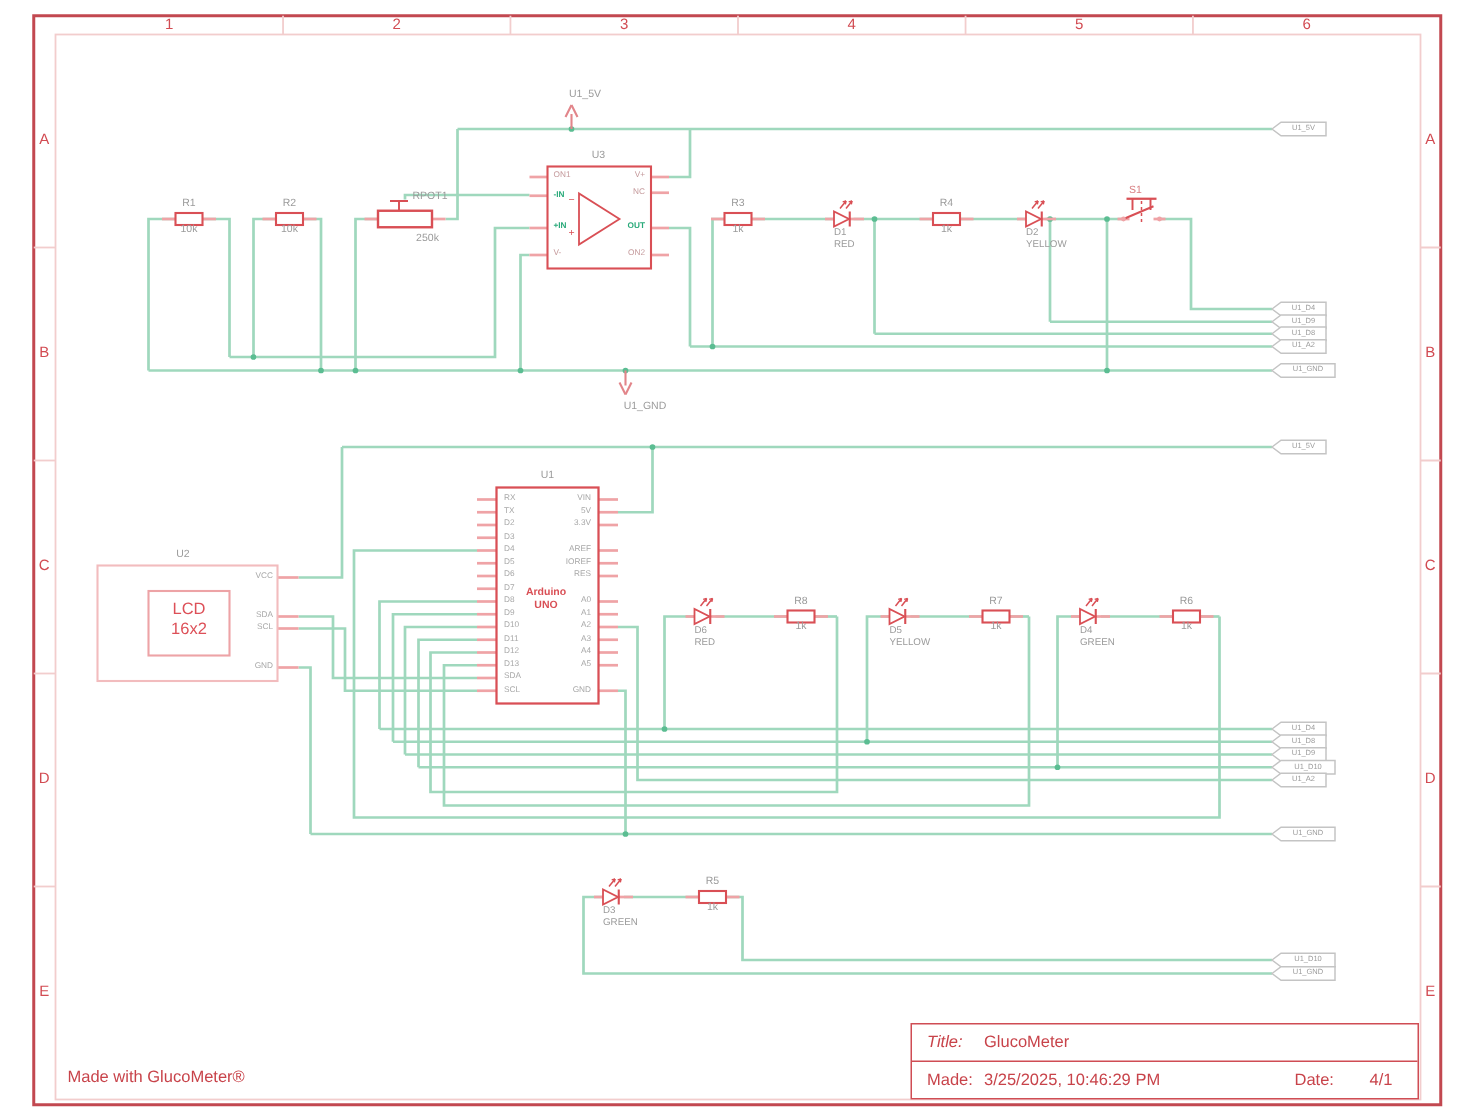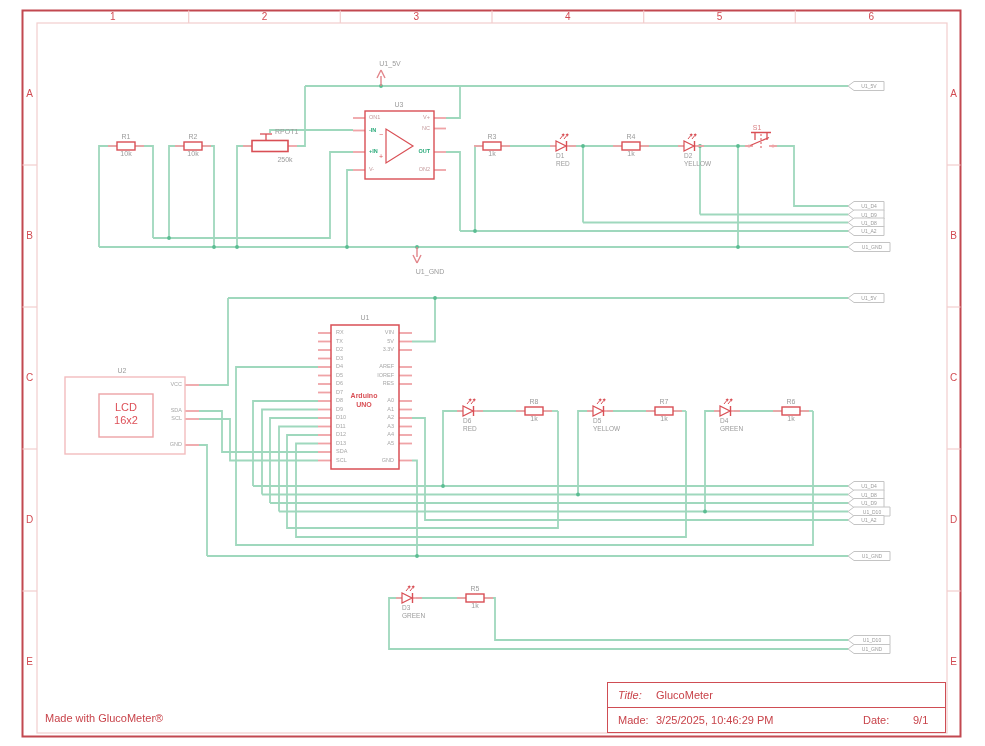--- a/index.html
+++ b/index.html
@@ -352,21 +352,21 @@
 
   <div id="titleblock">
     <div class="tb-row tb-row1">
       <span class="tb-t-label">Title:</span>
       <span class="tb-t-value">GlucoMeter</span>
     </div>
     <div class="tb-row tb-row2">
       <span class="tb-d-label">Made:</span>
       <span class="tb-d-value">3/25/2025, 10:46:29 PM</span>
       <span class="tb-s-label">Date:</span>
-      <span class="tb-s-value">9/1</span>
+      <span class="tb-s-value">4/1</span>
     </div>
   </div>
 
   <div id="footer">Made with GlucoMeter®</div>
 
 <span class="lbl" style="left: 112.833px; top: 16.5px; font-size: 10px; color: rgb(210, 75, 82); transform: translate(-50%, -50%);">1</span>
     <span class="lbl" style="left: 264.5px; top: 16.5px; font-size: 10px; color: rgb(210, 75, 82); transform: translate(-50%, -50%);">2</span>
     <span class="lbl" style="left: 416.167px; top: 16.5px; font-size: 10px; color: rgb(210, 75, 82); transform: translate(-50%, -50%);">3</span>
     <span class="lbl" style="left: 567.833px; top: 16.5px; font-size: 10px; color: rgb(210, 75, 82); transform: translate(-50%, -50%);">4</span>
     <span class="lbl" style="left: 719.5px; top: 16.5px; font-size: 10px; color: rgb(210, 75, 82); transform: translate(-50%, -50%);">5</span>

